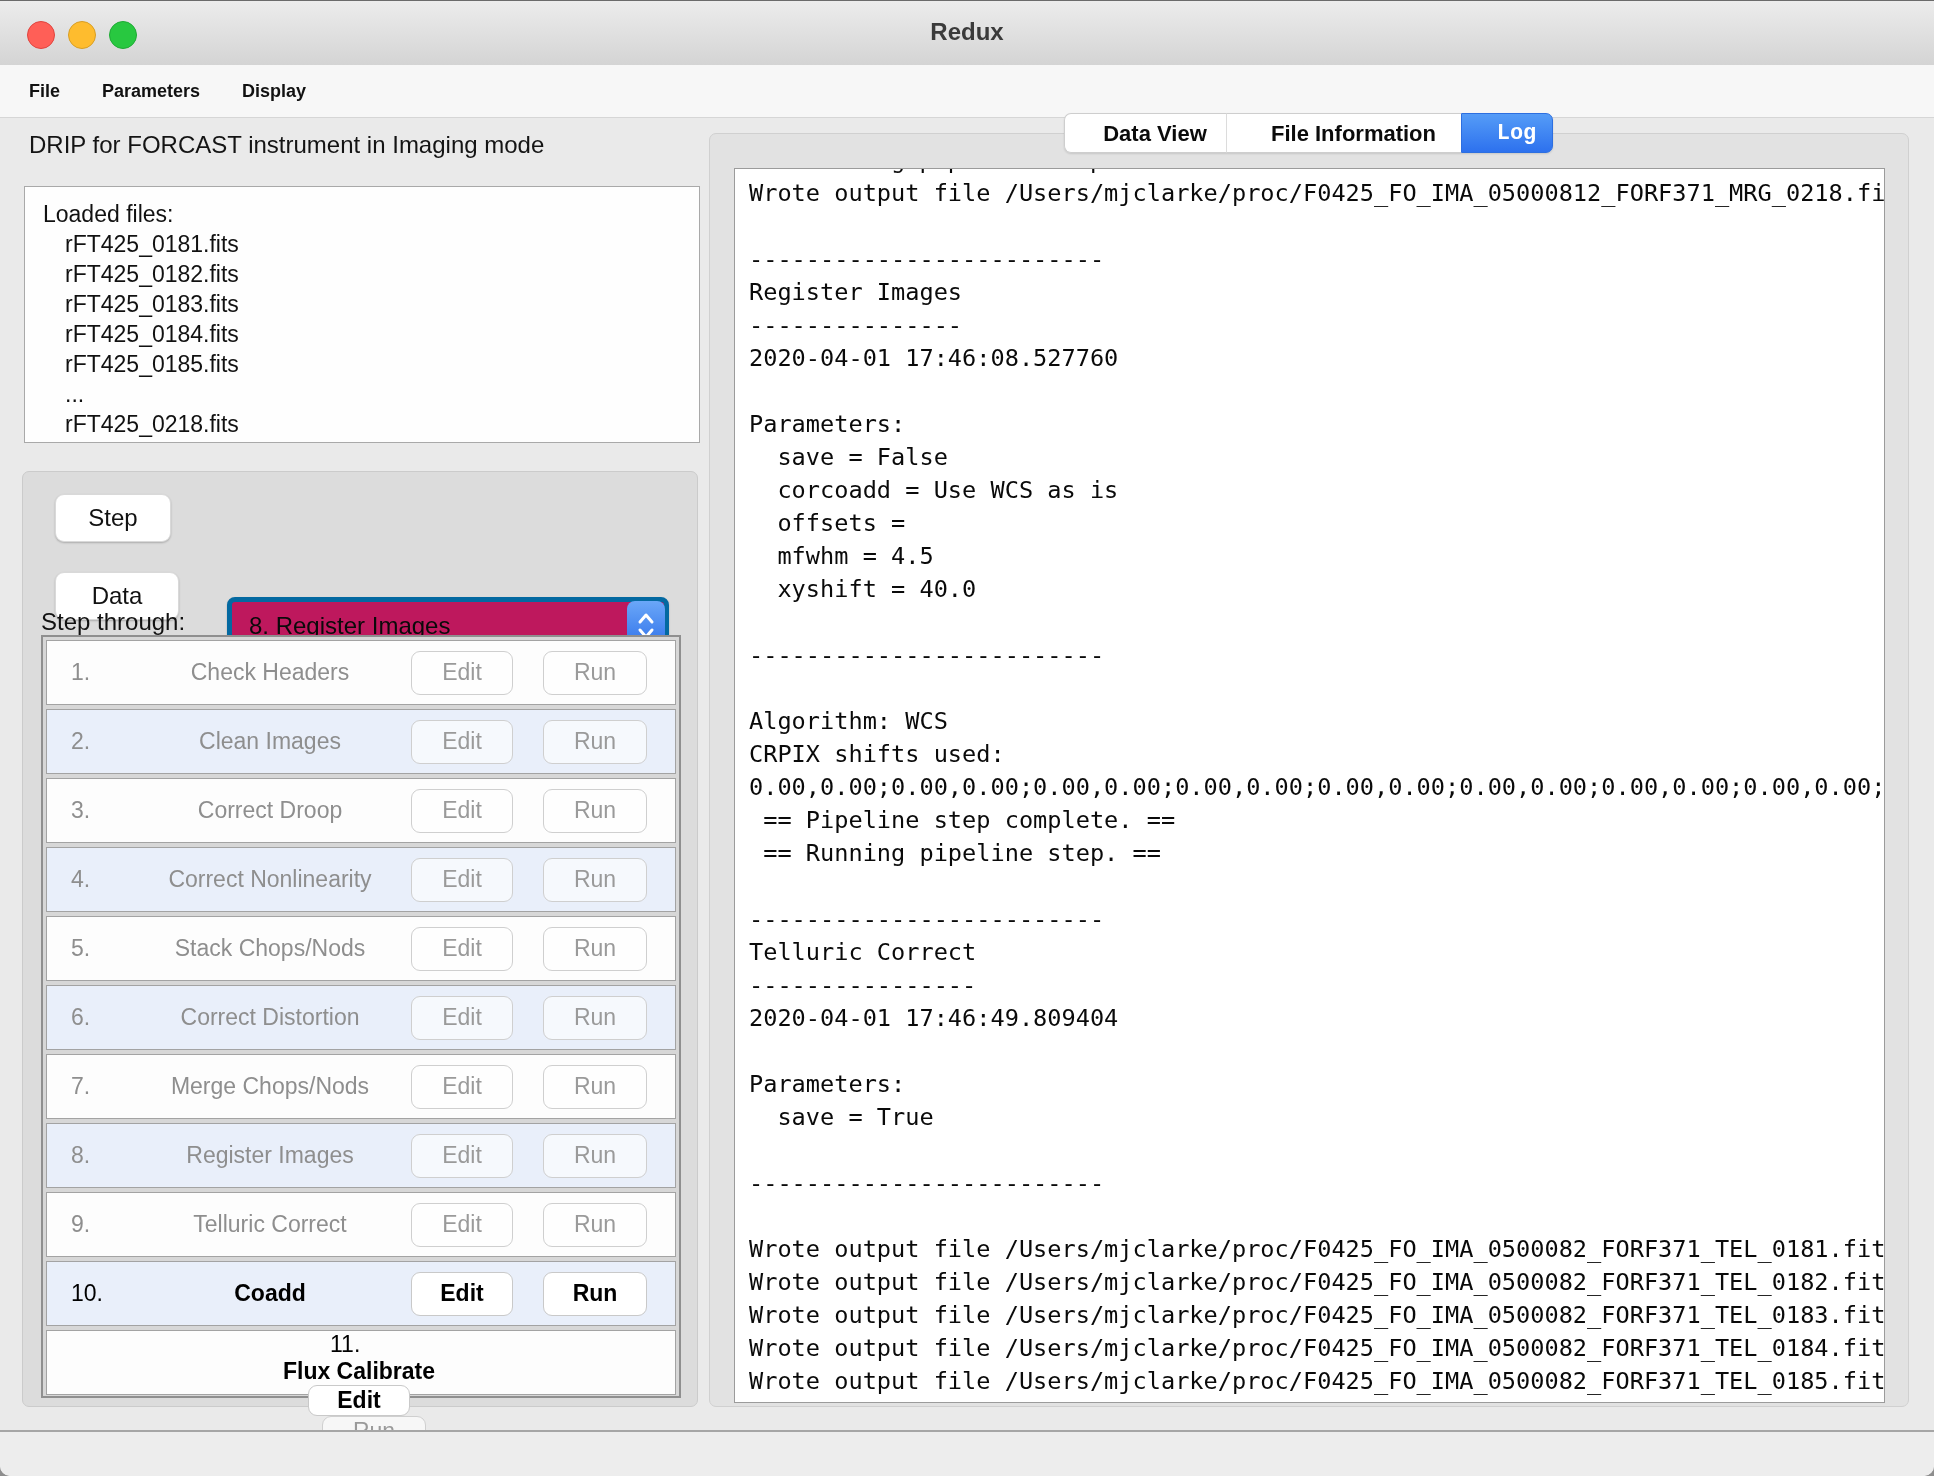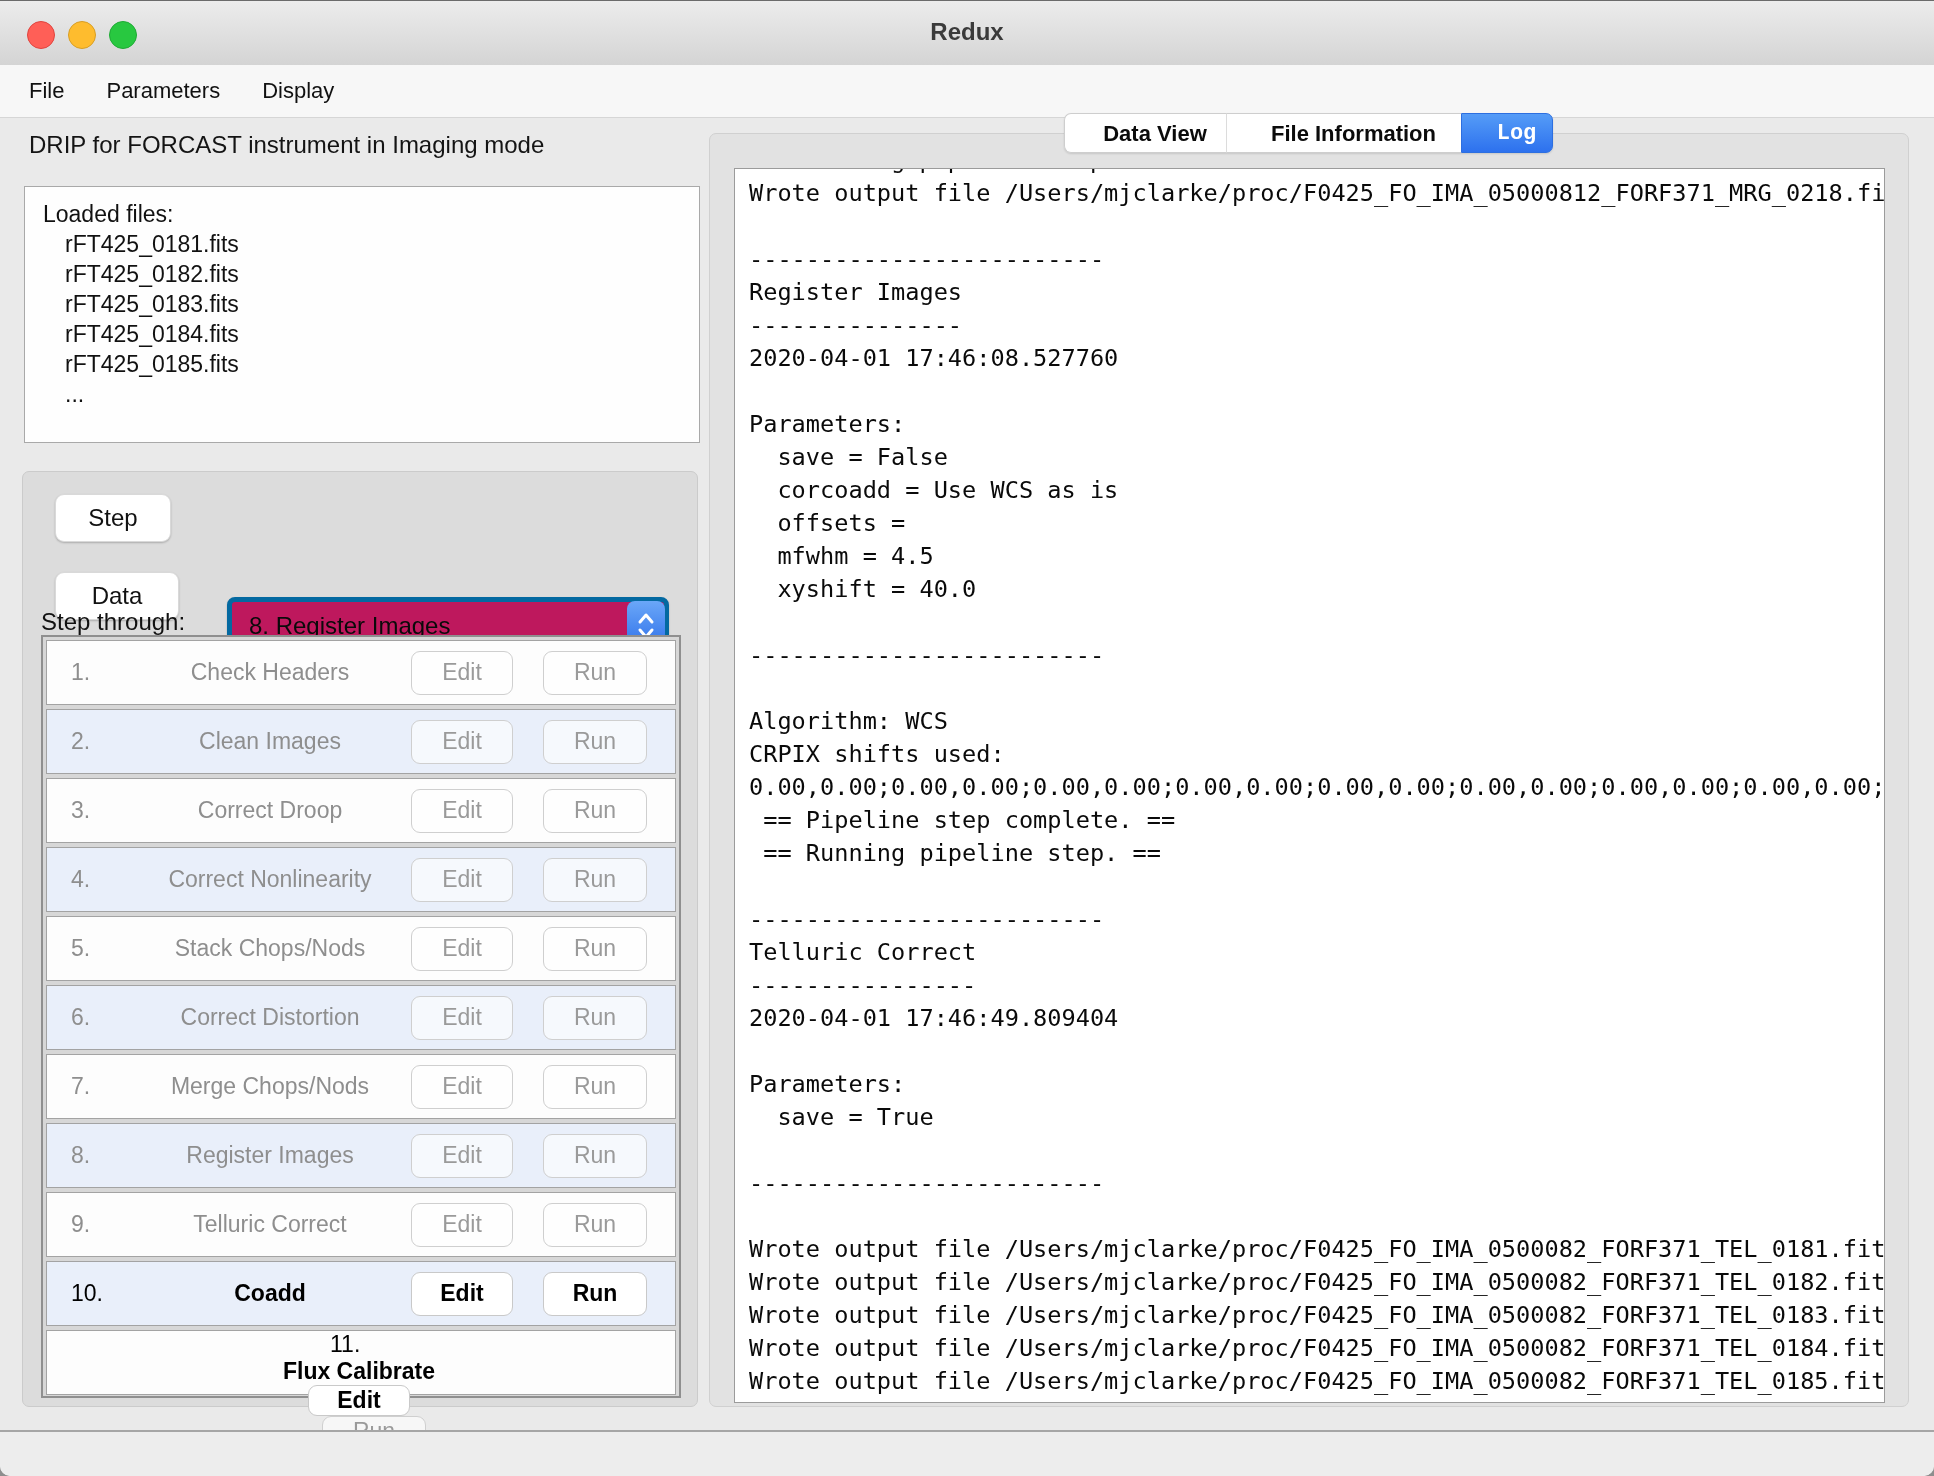--- a/index.html
+++ b/index.html
@@ -15,21 +15,21 @@
   .tl{width:26px;height:26px;border-radius:50%;display:inline-block;}
   .tl.red{background:#ff5f57;border:1px solid #e0443e;}
   .tl.yellow{background:#febc2e;border:1px solid #d89e24;}
   .tl.green{background:#28c840;border:1px solid #1faa35;}
   .title{position:absolute;left:0;top:0;width:100%;height:64px;line-height:62px;text-align:center;
          font-size:24px;font-weight:600;color:#3b3b3b;}
 
   
   .menubar{position:absolute;left:0;top:65px;width:100%;height:53px;background:#f7f7f7;
            border-bottom:1px solid #d6d6d6;padding-left:29px;box-sizing:border-box;}
-  .menu-item{display:inline-block;line-height:52px;font-size:22px;font-weight:400;color:#111;
+  .menu-item{display:inline-block;line-height:52px;font-size:18px;font-weight:700;color:#111;
              margin-right:42px;}
 
   
   .mode-label{position:absolute;left:29px;top:131px;font-size:24px;font-weight:500;color:#141414;}
   .files-box{position:absolute;left:24px;top:186px;width:676px;height:257px;background:#fefefe;
              border:1px solid #a9a9a9;box-sizing:border-box;padding:12px 0 16px 18px;
              font-size:23px;line-height:30px;color:#111;overflow:hidden;}
   .file-line{padding-left:22px;white-space:pre;}
 
   .left-panel{position:absolute;left:22px;top:471px;width:676px;height:936px;background:#dcdcdc;
@@ -110,20 +110,21 @@
 
   <div class="files-box">
     <div>Loaded files:</div>
     <div id="files-list">
         <div class="file-line">rFT425_0181.fits</div>
         <div class="file-line">rFT425_0182.fits</div>
         <div class="file-line">rFT425_0183.fits</div>
         <div class="file-line">rFT425_0184.fits</div>
         <div class="file-line">rFT425_0185.fits</div>
         <div class="file-line">...</div>
+        <div class="file-line">rFT425_0218.fits</div>
       </div>
   </div>
 
   <div class="left-panel">
     <div class="btn-row">
       <button class="mac-btn w1">Step</button>
       <button class="mac-btn w2">Data</button>
       <button class="mac-btn w3">Reduce</button>
       <button class="mac-btn w4">Reset</button>
     </div>

